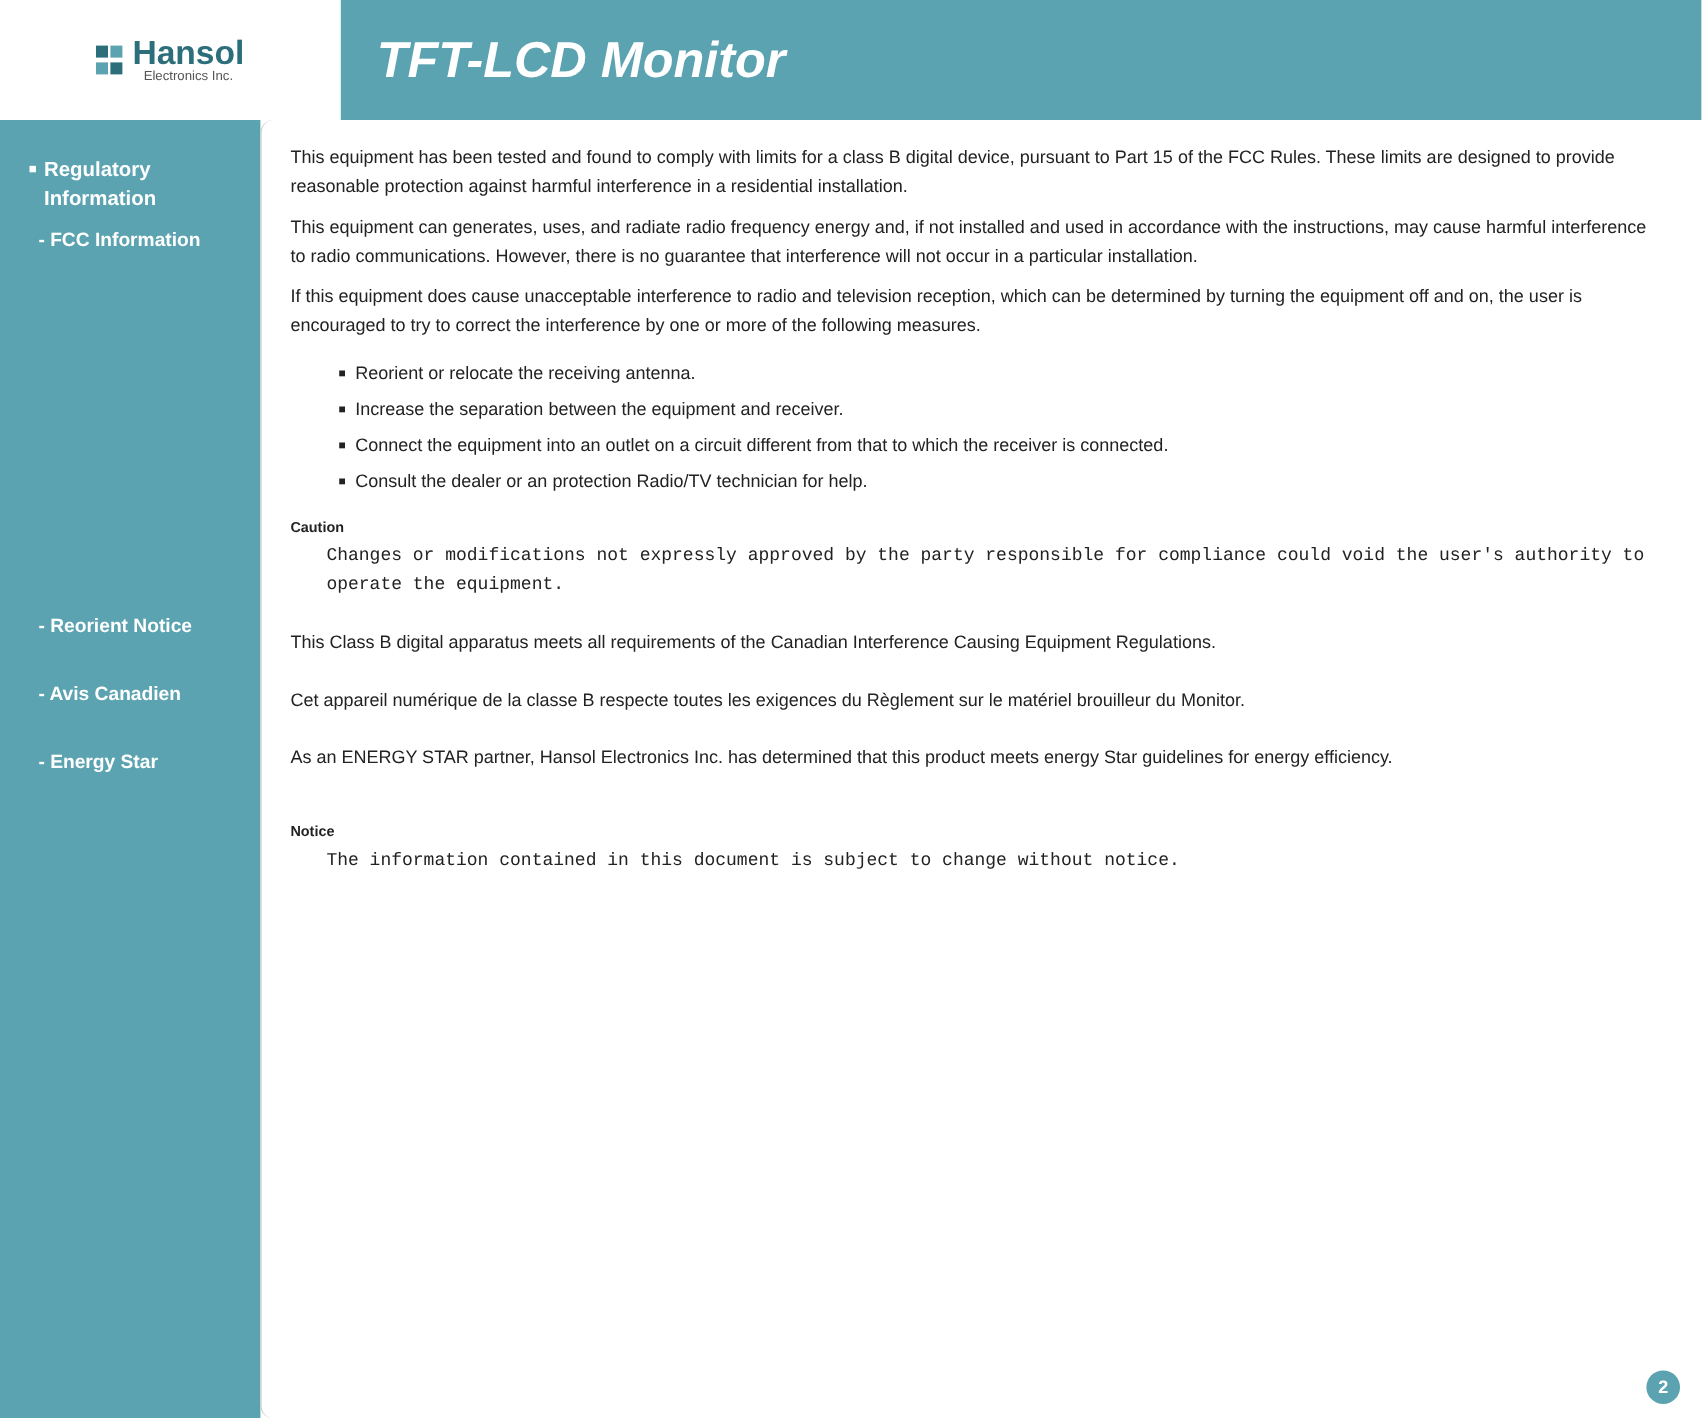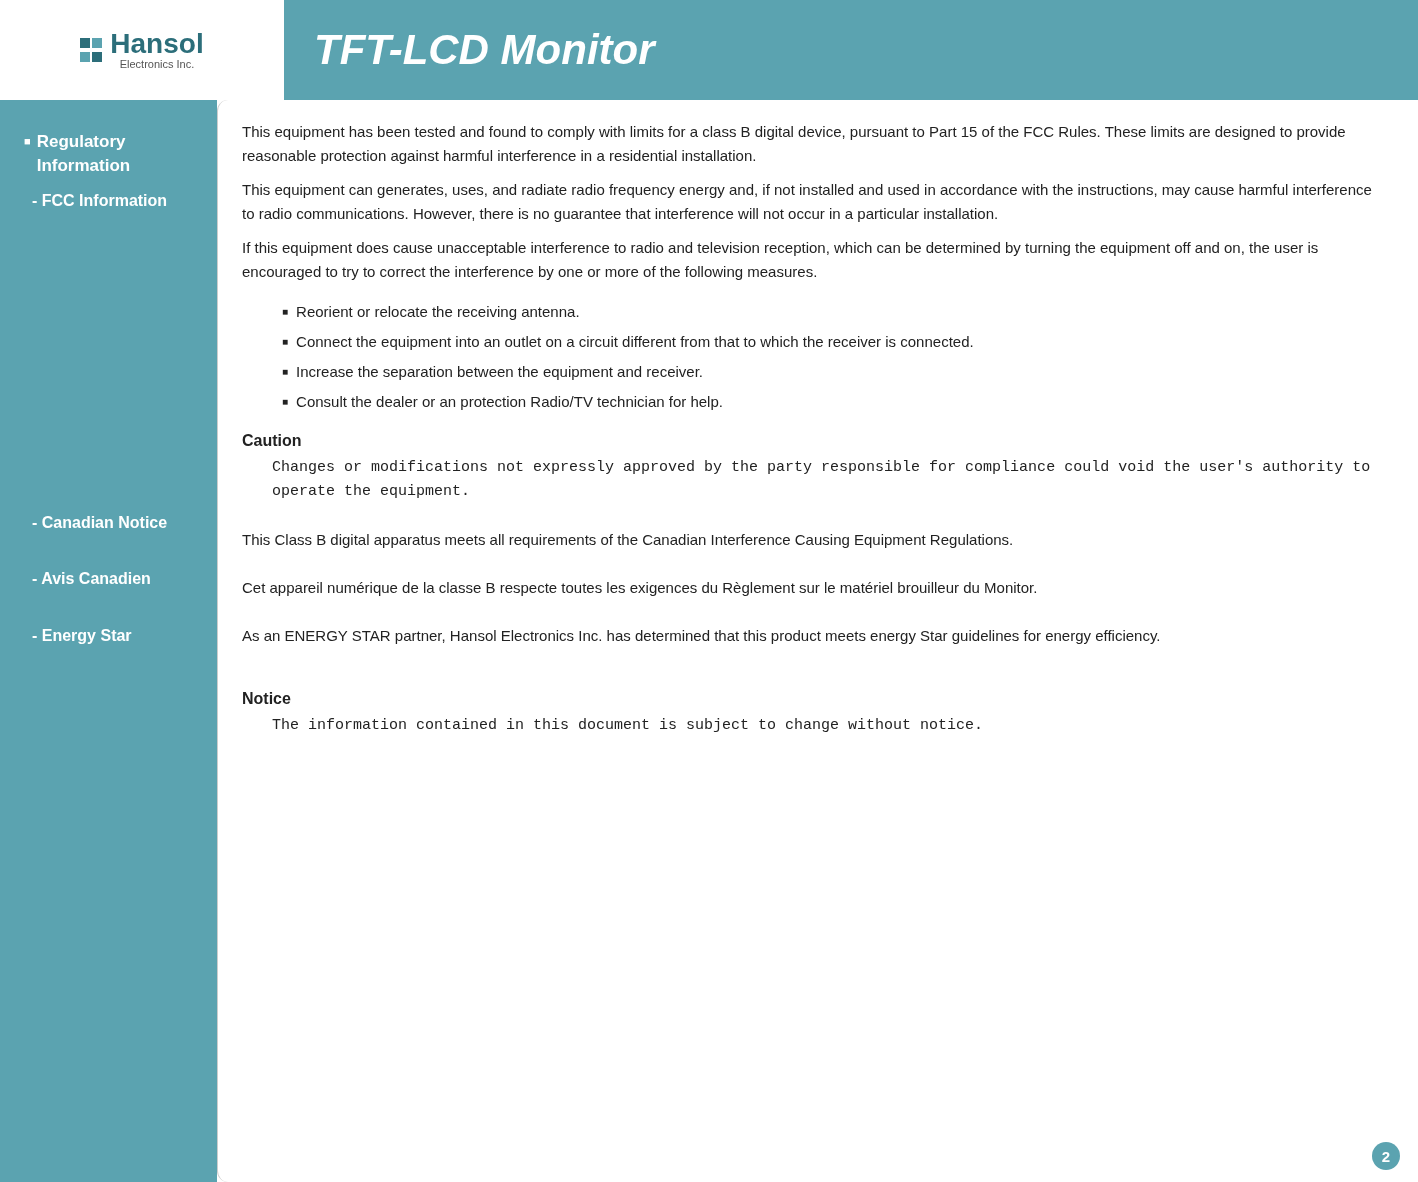--- a/index.html
+++ b/index.html
@@ -139,21 +139,21 @@
       align-items: flex-start;
       gap: 8px;
     }
     .bullet-list li::before {
       content: '■';
       font-size: 10px;
       margin-top: 4px;
       flex-shrink: 0;
     }
     .section-heading {
-      font-size: 16px;
+      font-size: 12px;
       font-weight: bold;
       color: #222;
       margin-top: 18px;
       margin-bottom: 6px;
     }
     .indented-para {
       font-size: 15px;
       color: #222;
       line-height: 1.6;
       padding-left: 30px;
@@ -221,21 +221,21 @@
         <div class="sidebar-item main-item">
           <span>Regulatory<br>Information</span>
         </div>
         <div class="sidebar-item sub-item">
           <span>- FCC Information</span>
         </div>
       </div>
       <div style="height: 260px;"></div>
       <div class="sidebar-section">
         <div class="sidebar-item sub-item">
-          <span>- Canadian Notice</span>
+          <span>- Reorient Notice</span>
         </div>
         <div style="height: 22px;"></div>
         <div class="sidebar-item sub-item">
           <span>- Avis Canadien</span>
         </div>
         <div style="height: 22px;"></div>
         <div class="sidebar-item sub-item">
           <span>- Energy Star</span>
         </div>
       </div>
@@ -244,24 +244,24 @@
     <div class="main-content">
       <p class="content-para">This equipment has been tested and found to comply with limits for a class B digital device, pursuant to Part 15 of the FCC Rules. These limits are designed to provide reasonable protection against harmful interference in a residential installation.</p>
       <p class="content-para">This equipment can generates, uses, and radiate radio frequency energy and, if not installed and used in accordance with the instructions, may cause harmful interference to radio communications. However, there is no guarantee that interference will not occur in a particular installation.</p>
       <p class="content-para">If this equipment does cause unacceptable interference to radio and television reception, which can be determined by turning the equipment off and on, the user is encouraged to try to correct the interference by one or more of the following measures.</p>
 
       <ul class="bullet-list">
         <li>
             <span>Reorient or relocate the receiving antenna.</span>
           </li>
         <li>
+            <span>Increase the separation between the equipment and receiver.</span>
+          </li>
+        <li>
             <span>Connect the equipment into an outlet on a circuit different from that to which the receiver is connected.</span>
-          </li>
-        <li>
-            <span>Increase the separation between the equipment and receiver.</span>
           </li>
         <li>
             <span>Consult the dealer or an protection Radio/TV technician for help.</span>
           </li>
       </ul>
 
       <div class="section-heading">Caution</div>
       <p class="indented-para">Changes or modifications not expressly approved by the party responsible for compliance could void the user's authority to operate the equipment.</p>
 
       <div class="spacer"></div>

